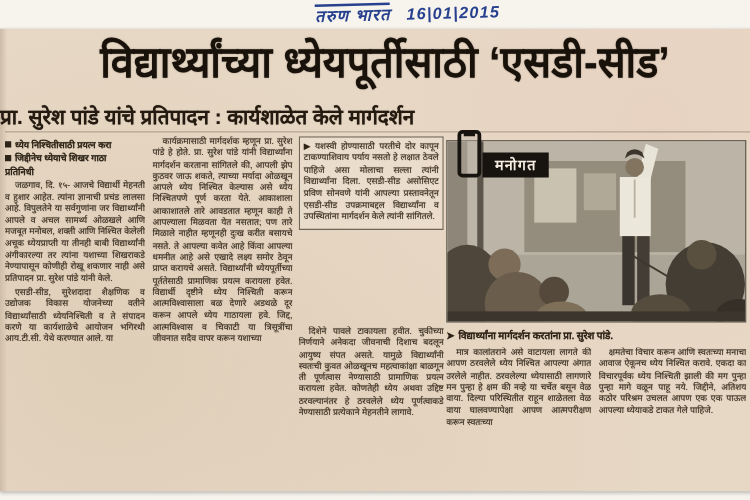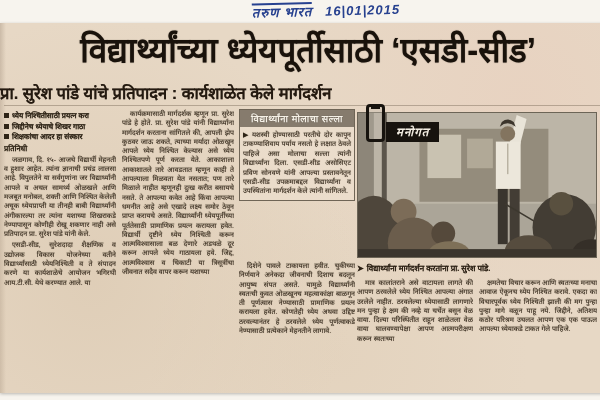--- a/index.html
+++ b/index.html
@@ -71,21 +71,21 @@
     color:#3a2f22;text-shadow:0 0 .7px rgba(70,54,36,.55);}
   .inset-text .arrow{font-size:7px;color:#2e2417;margin-right:2px;}
   
   .photo{
     position:absolute;left:357px;top:89px;width:240px;height:146px;
     background:#aaa498;border:1px solid #6c6557;box-sizing:border-box;overflow:visible;
   }
   .photo svg{display:block;width:100%;height:100%;}
   .photo-label{
     position:absolute;left:28px;top:9px;background:#17130e;color:#f3ede2;
-    font-weight:bold;font-size:11.5px;padding:2px 10px 3px 10px;letter-spacing:1px;font-style:italic;
+    font-weight:bold;font-size:11.5px;padding:2px 10px 3px 10px;letter-spacing:1px;
   }
   .label-icon{
     position:absolute;left:8px;top:-9px;width:13px;height:32px;
     border:3px solid #17130e;border-radius:4px;background:rgba(190,182,170,.4);
   }
   .label-icon::before{
     content:"";position:absolute;left:2px;right:2px;top:-1px;height:3px;background:#17130e;
   }
   .photo-caption{
     position:absolute;left:357px;top:239px;width:240px;
@@ -110,35 +110,33 @@
 <div class="clipping">
 
   <div class="headline">विद्यार्थ्यांच्या ध्येयपूर्तीसाठी ‘एसडी-सीड’</div>
   <div class="subheadline">प्रा. सुरेश पांडे यांचे प्रतिपादन : कार्यशाळेत केले मार्गदर्शन</div>
   <div class="subrule"></div>
 
   <div class="col col1 bodytext">
     <ul class="bullets">
       <li><span class="sq"></span><span>ध्येय निश्चितीसाठी प्रयत्न करा</span></li>
       <li><span class="sq"></span><span>जिद्दीनेच ध्येयाचे शिखर गाठा</span></li>
-      <li><span class="sq"></span><span>शिक्षकांचा आदर हा संस्कार</span></li>
     </ul>
     <div class="byline">प्रतिनिधी</div>
     <p>जळगाव, दि. १५- आजचे विद्यार्थी मेहनती व हुशार आहेत. त्यांना ज्ञानाची प्रचंड लालसा आहे. विपुलतेने या सर्वगुणांना जर विद्यार्थ्यांनी आपले व अचल सामर्थ्य ओळखले आणि मजबूत मनोबल, शक्ती आणि निश्चित केलेली अचूक ध्येयप्राप्ती या तीनही बाबी विद्यार्थ्यांनी अंगीकारल्या तर त्यांना यशाच्या शिखराकडे नेण्यापासून कोणीही रोखू शकणार नाही असे प्रतिपादन प्रा. सुरेश पांडे यांनी केले.</p>
     <p>एसडी-सीड, सुरेशदादा शैक्षणिक व उद्योजक विकास योजनेच्या वतीने विद्यार्थ्यांसाठी ध्येयनिश्चिती व ते संपादन करणे या कार्यशाळेचे आयोजन भगिरथी आय.टी.सी. येथे करण्यात आले. या</p>
   </div>
 
   <div class="col col2 bodytext">
     <p>कार्यक्रमासाठी मार्गदर्शक म्हणून प्रा. सुरेश पांडे हे होते. प्रा. सुरेश पांडे यांनी विद्यार्थ्यांना मार्गदर्शन करताना सांगितले की, आपली झेप कुठवर जाऊ शकते, त्याच्या मर्यादा ओळखून आपले ध्येय निश्चित केल्यास असे ध्येय निश्चितपणे पूर्ण करता येते. आकाशाला आकाशातले तारे आवडतात म्हणून काही ते आपल्याला मिळवता येत नसतात; पण तारे मिळाले नाहीत म्हणूनही दुःख करीत बसायचे नसते. ते आपल्या कवेत आहे किंवा आपल्या धमनीत आहे असे एखादे लक्ष्य समोर ठेवून प्राप्त करायचे असते. विद्यार्थ्यांनी ध्येयपूर्तीच्या पूर्ततेसाठी प्रामाणिक प्रयत्न करायला हवेत. विद्यार्थी दृष्टीने ध्येय निश्चिती करून आत्मविश्वासाला बळ देणारे अडथळे दूर करून आपले ध्येय गाठायला हवे. जिद्द, आत्मविश्वास व चिकाटी या त्रिसूत्रींचा जीवनात सदैव वापर करून यशाच्या</p>
   </div>
 
   <div class="col col3wrap">
     <div class="col3a">
       <div class="inset-box">
-        <div class="inset-title">विद्यार्थ्यांना मोलाचा सल्ला</div>
         <div class="inset-text">
           <span class="arrow">▶</span><span>यशस्वी होण्यासाठी परतीचे दोर कापून टाकण्याशिवाय पर्याय नसतो हे लक्षात ठेवले पाहिजे असा मोलाचा सल्ला त्यांनी विद्यार्थ्यांना दिला. एसडी-सीड असोसिएट प्रविण सोनवणे यांनी आपल्या प्रस्तावनेतून एसडी-सीड उपक्रमाबद्दल विद्यार्थ्यांना व उपस्थितांना मार्गदर्शन केले त्यांनी सांगितले.</span>
         </div>
       </div>
     </div>
     <div class="col3b bodytext">
       <p>दिशेने पावले टाकायला हवीत. चुकीच्या निर्णयाने अनेकदा जीवनाची दिशाच बदलून आयुष्य संपत असते. यामुळे विद्यार्थ्यांनी स्वतःची कुवत ओळखूनच महत्वाकांक्षा बाळगून ती पूर्णत्वास नेण्यासाठी प्रामाणिक प्रयत्न करायला हवेत. कोणतेही ध्येय अथवा उद्दिष्ट ठरवल्यानंतर हे ठरवलेले ध्येय पूर्णत्वाकडे नेण्यासाठी प्रत्येकाने मेहनतीने लागावे.</p>
     </div>
   </div>
 

